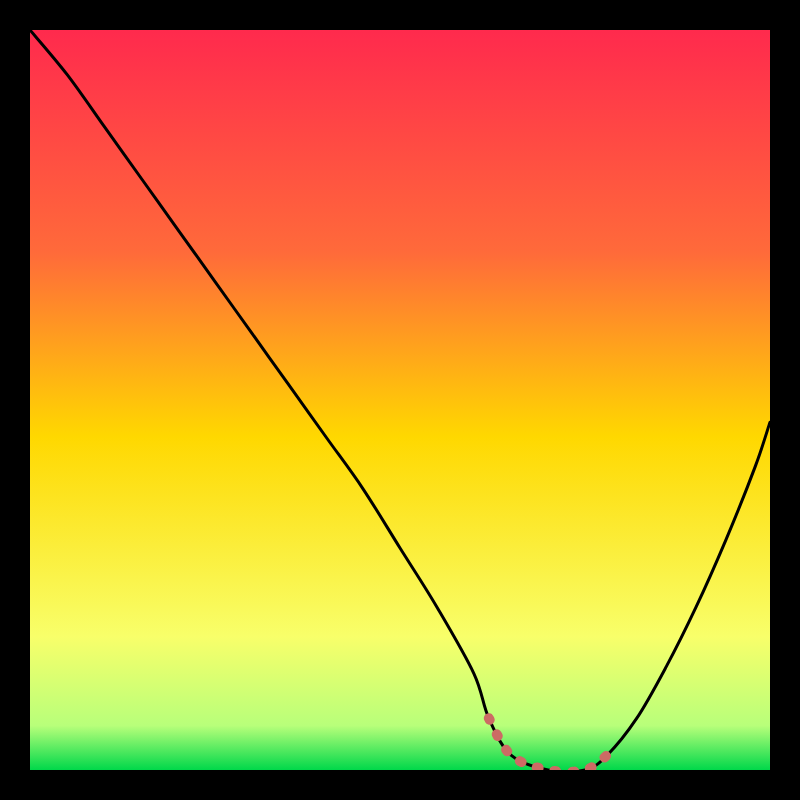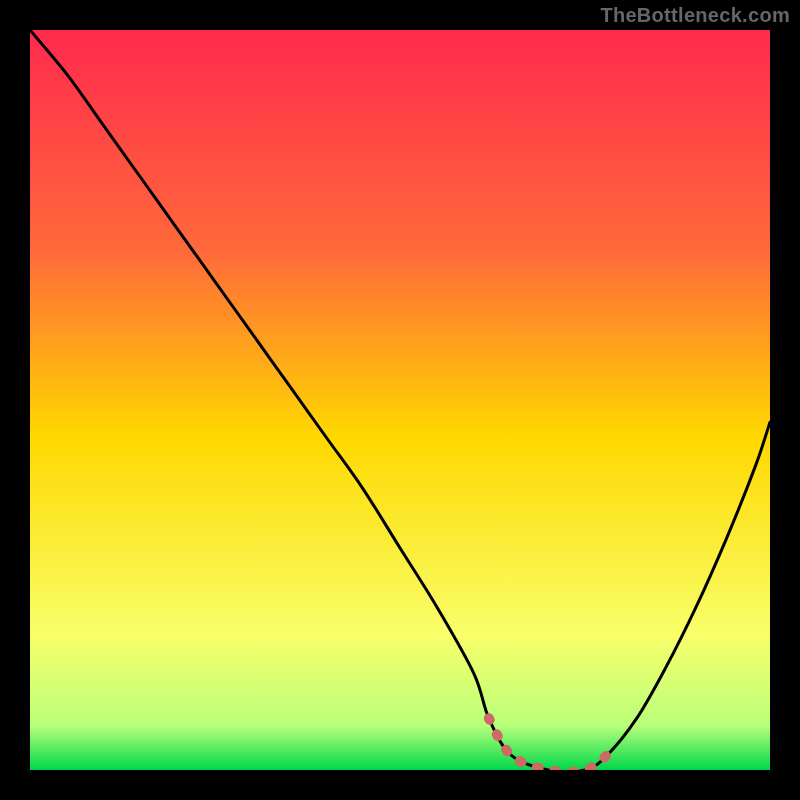--- a/index.html
+++ b/index.html
@@ -33,21 +33,20 @@
     top: 30px;
     width: 740px;
     height: 740px;
   }
   svg { display: block; }
 </style>
 </head>
 <body>
 
 <div class="frame">
-  <div class="watermark">TheBottleneck.com</div>
 
   <div class="plot-wrap">
     <svg id="plot-svg" width="740" height="740" viewBox="0 0 740 740">
       <defs>
         <linearGradient id="bg-grad" x1="0" y1="0" x2="0" y2="1">
           <stop id="g-top" offset="0%" stop-color="#ff2a4d"></stop>
           <stop id="g-30" offset="30%" stop-color="#ff6a3a"></stop>
           <stop id="g-55" offset="55%" stop-color="#ffd800"></stop>
           <stop id="g-80" offset="82%" stop-color="#f8ff6a"></stop>
           <stop id="g-92" offset="94%" stop-color="#b8ff7a"></stop>

